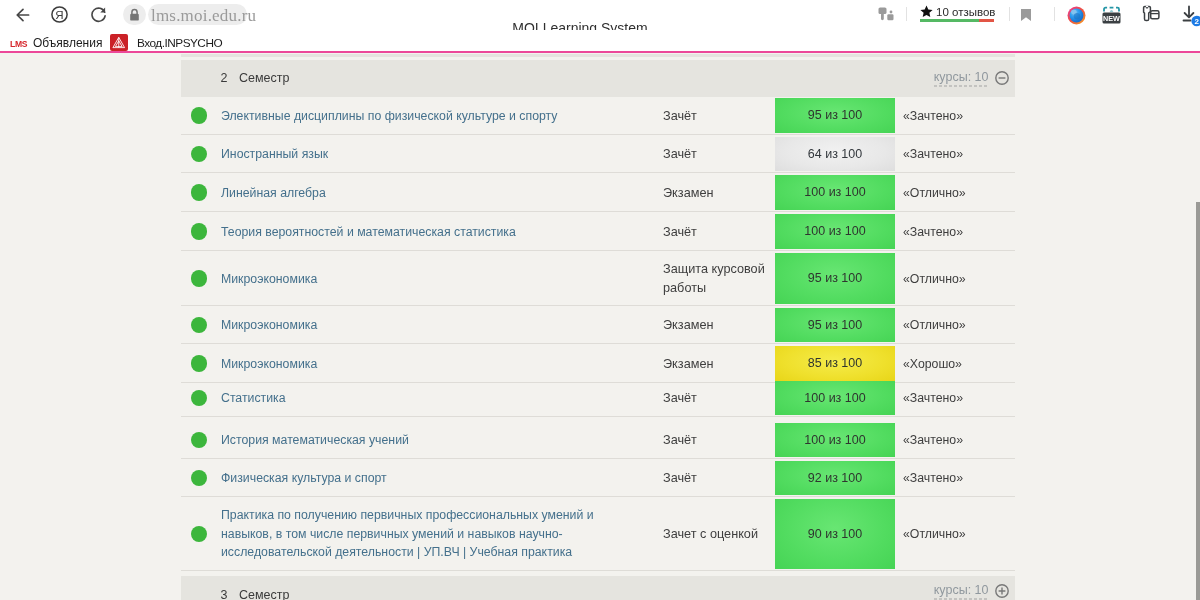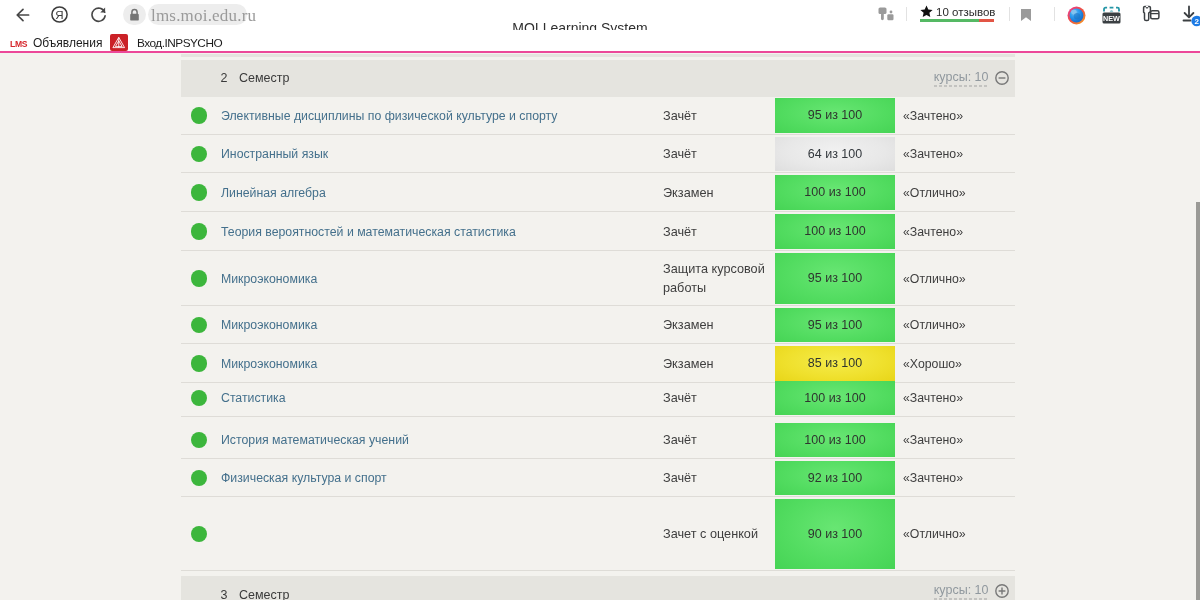--- a/index.html
+++ b/index.html
@@ -202,20 +202,21 @@
 </div>
 <div class="row" style="top:460px;height:37px">
   <div class="dot"></div>
   <div class="name">Физическая культура и спорт</div>
   <div class="typ">Зачёт</div>
   <div class="cell green">92 из 100</div>
   <div class="grade">«Зачтено»</div>
 </div>
 <div class="row" style="top:498px;height:73px">
   <div class="dot"></div>
+  <div class="name">Практика по получению первичных профессиональных умений и<br>навыков, в том числе первичных умений и навыков научно-<br>исследовательской деятельности | УП.ВЧ | Учебная практика</div>
   <div class="typ">Зачет с оценкой</div>
   <div class="cell green">90 из 100</div>
   <div class="grade">«Отлично»</div>
 </div>
 <div class="secbar" style="top:576px;height:37px">
   <div class="secnum">3</div>
       <div class="sectit">Семестр</div>
   <div class="seclink" style="top:14.5px">курсы: 10</div>
   <svg class="seccirc" style="top:14.5px" viewBox="0 0 14 14">
         <circle cx="7" cy="7" r="6.2" stroke="#787878" stroke-width="1.4" fill="none"></circle>

